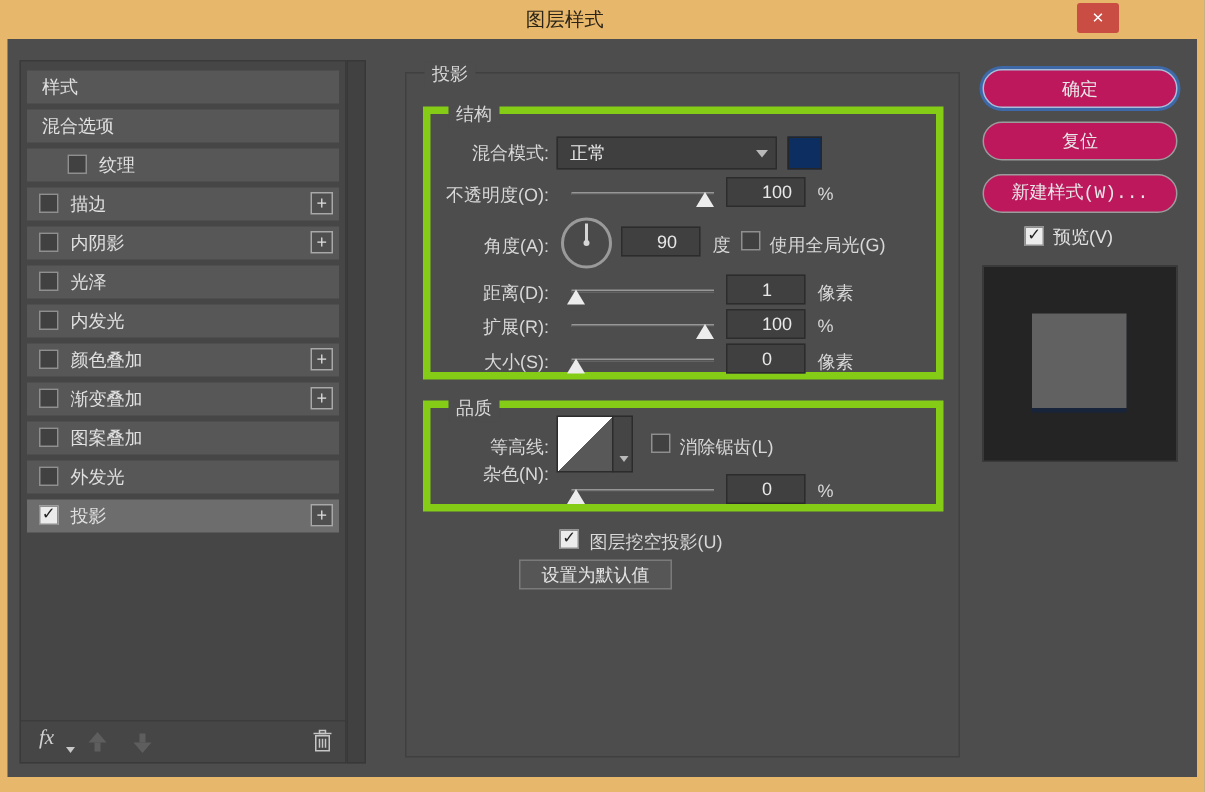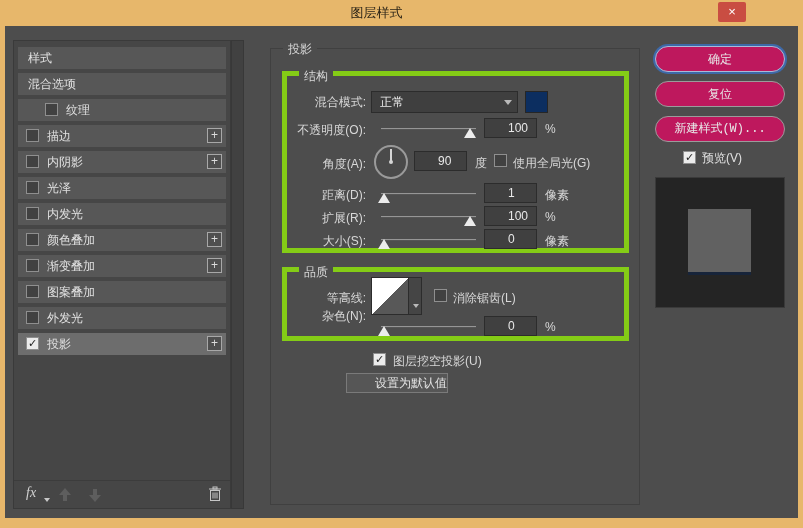--- a/index.html
+++ b/index.html
@@ -68,21 +68,21 @@
   .needle { position:absolute; left:14px; top:2px; width:2px; height:13px; background:#d6d6d6; }
   .hub { position:absolute; left:13px; top:13px; width:4px; height:4px; background:#d6d6d6; border-radius:50%; }
 
   .contour { position:absolute; left:84px; top:5px; width:38px; height:38px; border:1px solid #2c2c2c;
              background:linear-gradient(135deg, #ffffff 50%, #585858 50%); }
   .contour-dd { position:absolute; left:121px; top:5px; width:14px; height:38px; border:1px solid #2c2c2c; background:#454545; }
   .contour-dd .dd-chev { right:2px; top:26px; border-left-width:3px; border-right-width:3px; border-top-width:4px; }
 
   .def-btn { position:absolute; top:324px; height:20px; background:#565656; border:1px solid #7a7a7a;
              color:#e4e4e4; font-size:12px; text-align:center; line-height:18px; }
-  .def-btn.b1 { left:75px; width:102px;text-align:right; }
+  .def-btn.b1 { left:75px; width:102px; }
   .def-btn.b2 { left:186px; width:103px; }
 
   .chkrow-label { position:absolute; font-size:12px; color:#d8d8d8; white-space:nowrap; }
 
   
   .vscroll { position:absolute; left:226px; top:14px; width:13px; height:469px; background:#414141; border:1px solid #383838; }
 
   
   .pill { position:absolute; left:650px; width:130px; height:26px; border:1px solid #9b9b9b; border-radius:13px;
           color:#e8e8e8; font-size:12px; text-align:center; line-height:24px; background:#be185d; }

